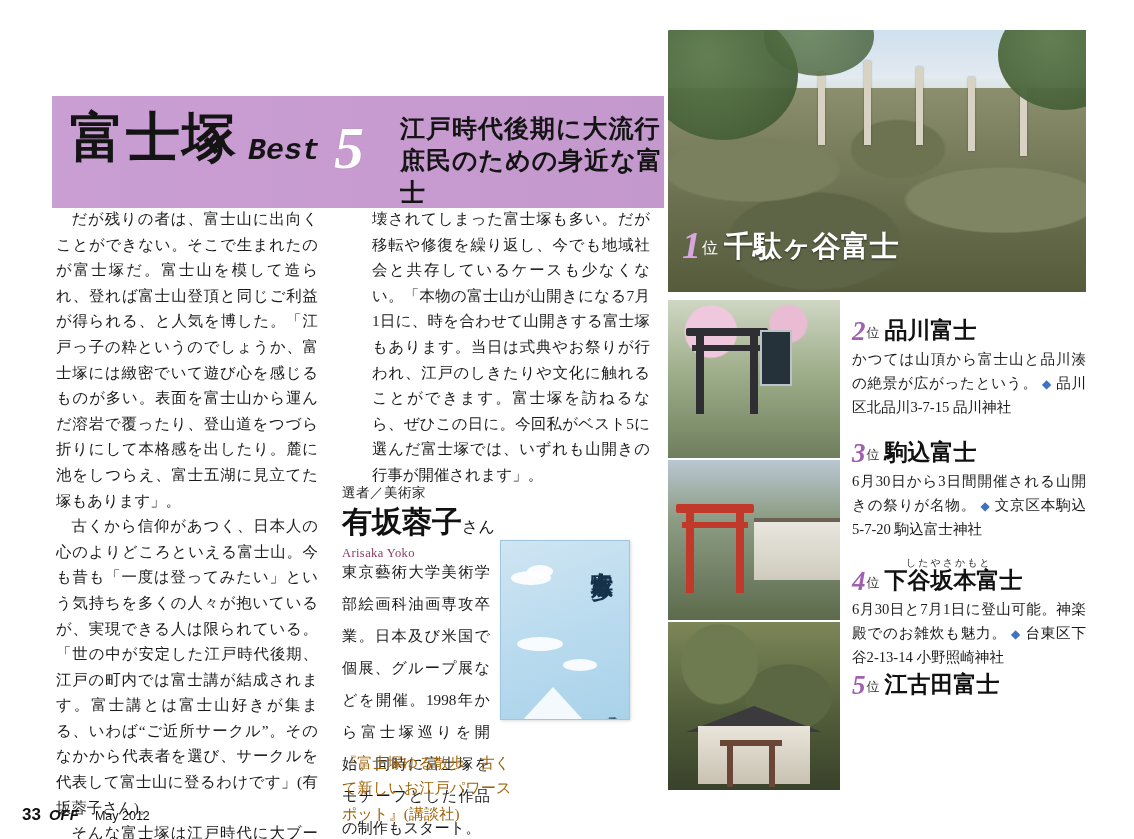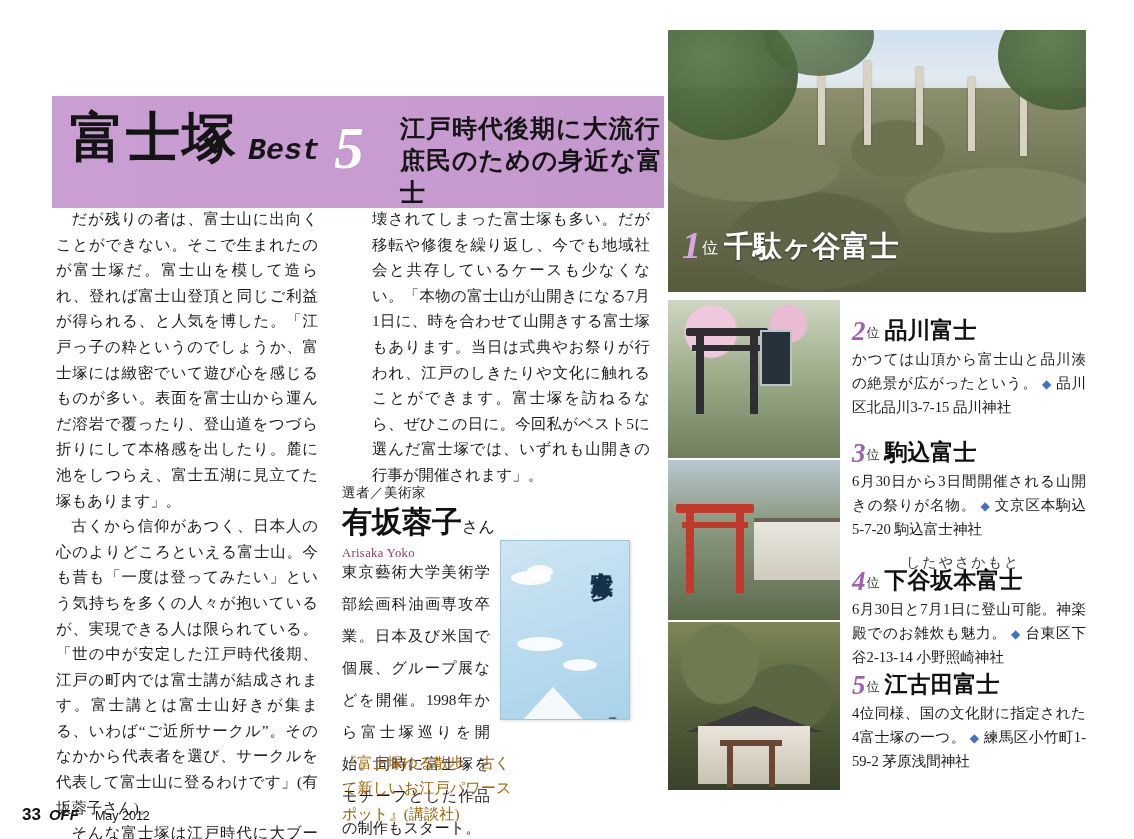--- a/index.html
+++ b/index.html
@@ -378,21 +378,21 @@
   .rank-unit {
     font-family: "Liberation Serif", serif;
     font-size: 13px; color: #333; margin: 0 5px 2px 1px;
   }
   .rank-name {
     font-family: "Liberation Serif", serif;
     font-size: 23px; font-weight: bold; color: #111; line-height: 26px;
   }
   .rank-ruby {
     font-family: "Liberation Serif", serif;
-    font-size: 14px; color: #333; letter-spacing: 2px;
+    font-size: 10px; color: #333; letter-spacing: 2px;
     margin-left: 54px; line-height: 10px;
   }
   .rank-desc {
     font-family: "Liberation Serif", serif;
     font-size: 14.6px; line-height: 23.5px; color: #1a1a1a;
     text-align: justify;
   }
   .rank-desc .diamond-d { color: #3f72c0; font-size: 12px; }
 
   
@@ -560,25 +560,20 @@
           <span>台東区下谷2-13-14 小野照崎神社</span>
         </div>
       </div>
 
       <div class="rank-entry" id="entry5">
         <div class="rank-head">
           <span class="rank-num">5</span>
           <span class="rank-unit">位</span>
           <span class="rank-name">江古田富士</span>
         </div>
-        <div class="rank-desc">
-          <span>4位同様、国の文化財に指定された4富士塚の一つ。</span>
-          <span class="diamond-d">◆</span>
-          <span>練馬区小竹町1-59-2 茅原浅間神社</span>
-        </div>
       </div>
 
     </div>
   </div>
 
   <div class="footer">
     <span class="folio">33</span>
     <span class="foot-brand">OFF</span>
     <span class="foot-date">May 2012</span>
   </div>

